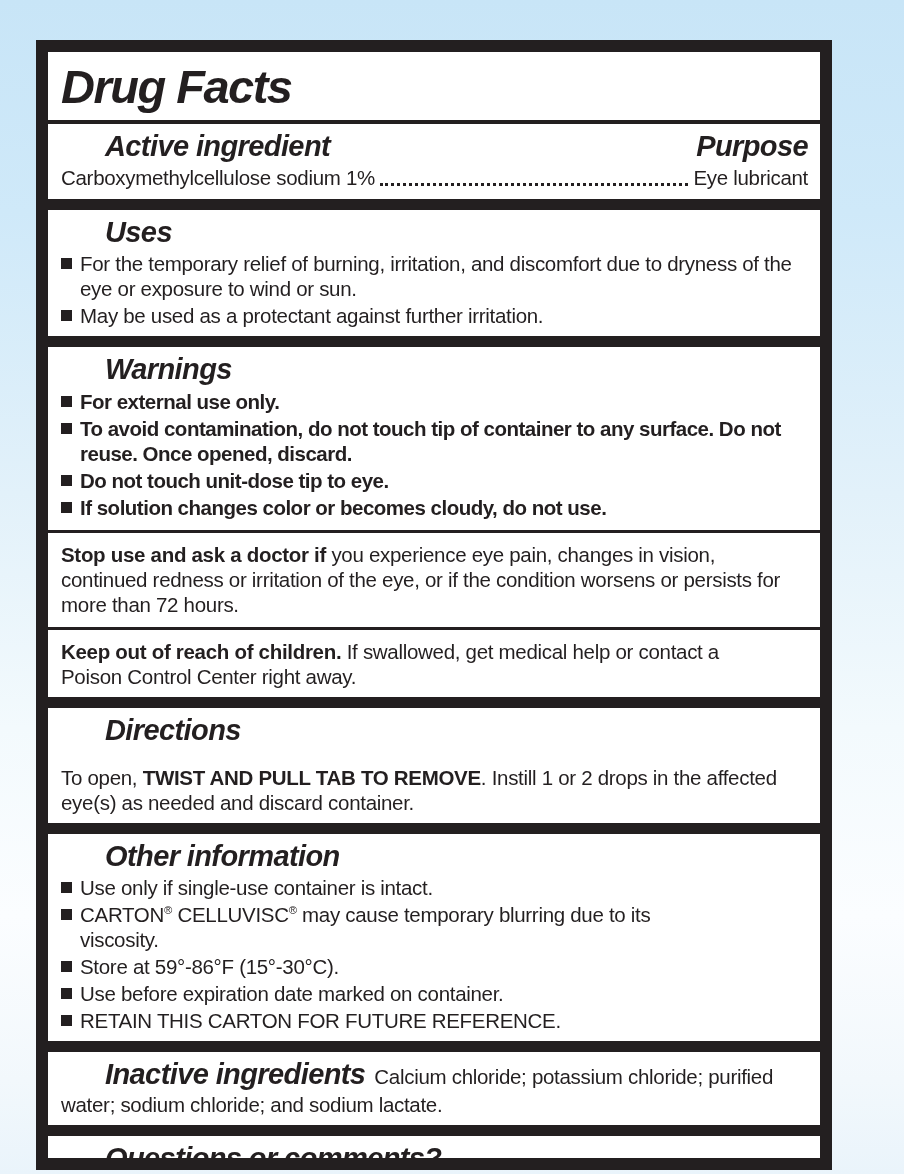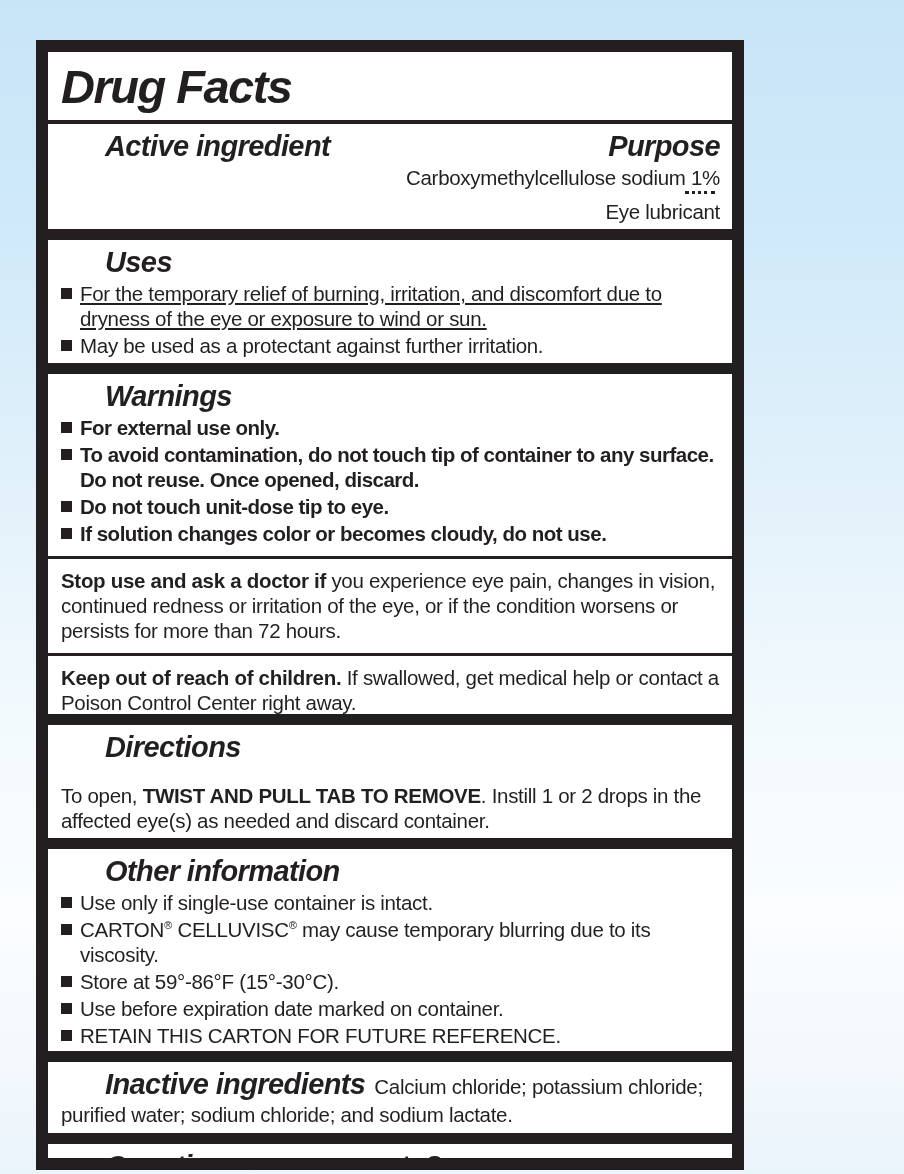--- a/index.html
+++ b/index.html
@@ -2,42 +2,42 @@
 <html><head>
 <meta charset="utf-8">
 <style>
   html,body{margin:0;padding:0;}
   body{
     width:904px;height:1174px;overflow:hidden;position:relative;
     background:linear-gradient(180deg,#c8e5f7 0%,#cfe9f9 18%,#e2f1fa 42%,#f3fafd 62%,#fbfdff 78%,#f2f8fc 92%,#eaf4fb 100%);
     font-family:"Liberation Sans", sans-serif;color:#231f20;
   }
   .label-box{
-    position:absolute;left:36px;top:40px;width:708px;height:1130px;
+    position:absolute;left:36px;top:40px;width:796px;height:1130px;
     box-sizing:border-box;border:12px solid #231f20;background:#231f20;
     display:flex;flex-direction:column;gap:11px;
   }
   .sec{background:#ffffff;padding:6px 12px 8px 13px;overflow:hidden;}
   .sec.last{flex:1;}
   .title{font-size:47px;font-weight:bold;font-style:italic;letter-spacing:-1.5px;line-height:1.08;padding-top:4px;}
   .title-rule{height:4px;background:#231f20;margin:7px -12px 6px -13px;}
   .h-row{display:flex;justify-content:space-between;align-items:baseline;}
   .h2{font-size:29px;font-weight:bold;font-style:italic;letter-spacing:-0.6px;line-height:1.15;margin-left:44px;}
   .h2.inline{margin-right:9px;}
   .body,.bt{font-size:20.5px;line-height:25px;letter-spacing:-0.3px;}
-  .leader-row{display:flex;align-items:flex-end;font-size:20.5px;letter-spacing:-0.3px;line-height:26px;margin-top:2px;flex-direction:column;}
+  .leader-row{display:flex;align-items:flex-end;font-size:20.5px;letter-spacing:-0.3px;line-height:26px;margin-top:2px;}
   .dots{flex:1;border-bottom:3px dotted #231f20;margin:0 5px 5px 5px;min-width:30px;}
   .bullet-row{display:flex;align-items:flex-start;margin-top:2px;}
   .sq{width:11px;height:11px;background:#231f20;margin:7px 8px 0 0;flex:none;}
   .bold{font-weight:bold;}
   .warn-b .bt{font-weight:bold;letter-spacing:-0.5px;}
   .hr2{height:3px;background:#231f20;margin:10px -12px 9px -13px;}
   p{margin:0;}
   .mt2{margin-top:18px;}
-  .w730{max-width:730px;text-decoration:underline;}
+  .w730{max-width:730px;}
   .w760{max-width:762px;}
   .w745{max-width:745px;}
   .w710{max-width:712px;}
   .w740{max-width:740px;}
   .w640{max-width:642px;}
   sup{font-size:0.55em;line-height:0;}
 </style>
 </head>
 <body>
 

